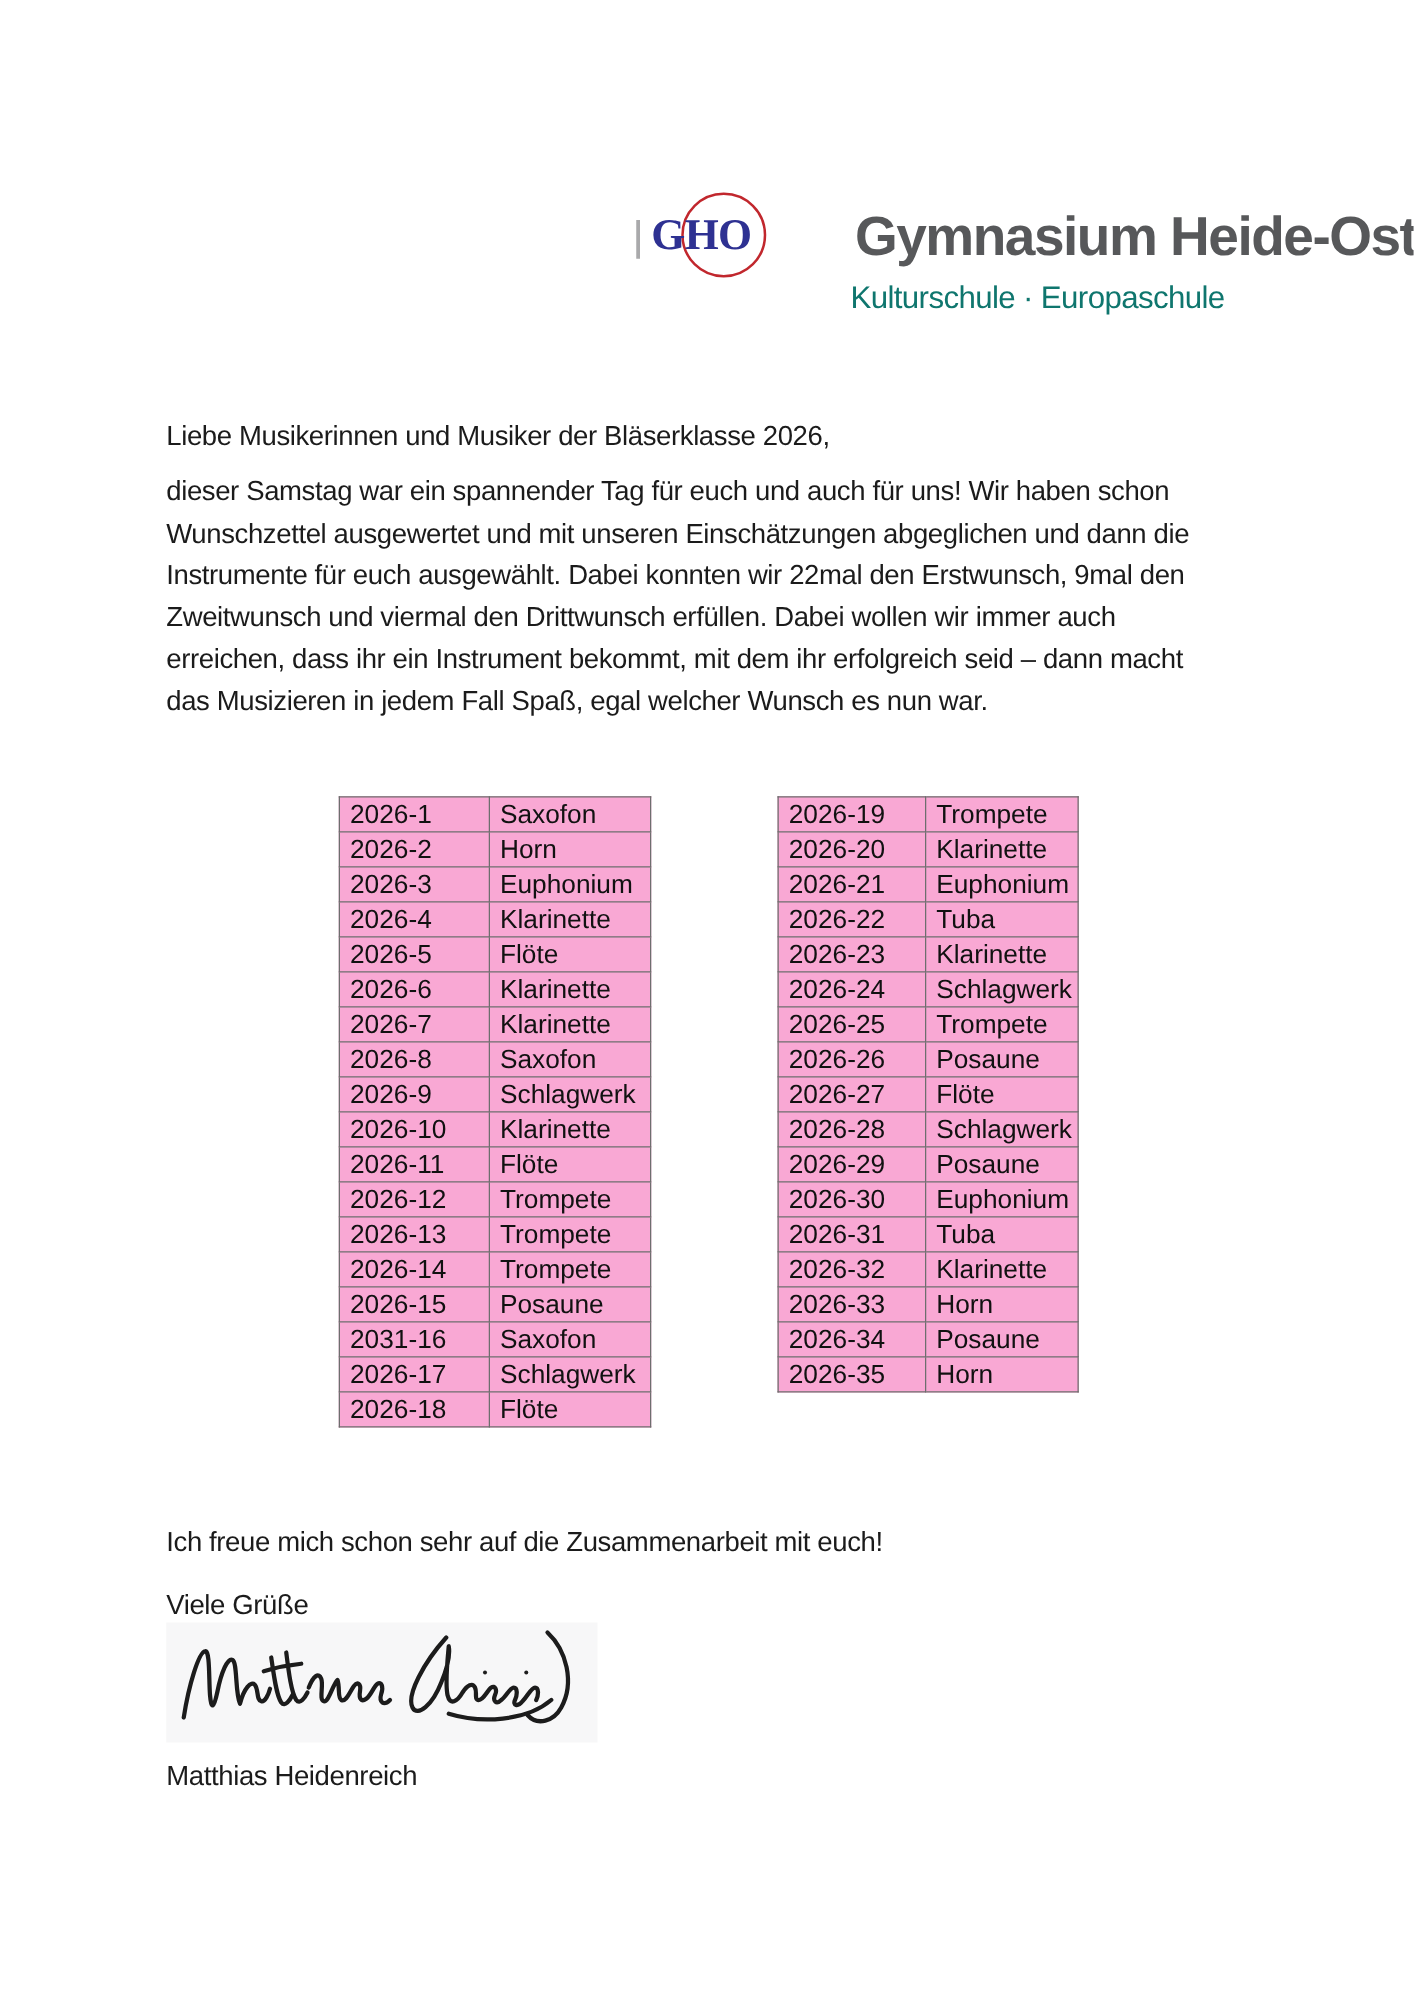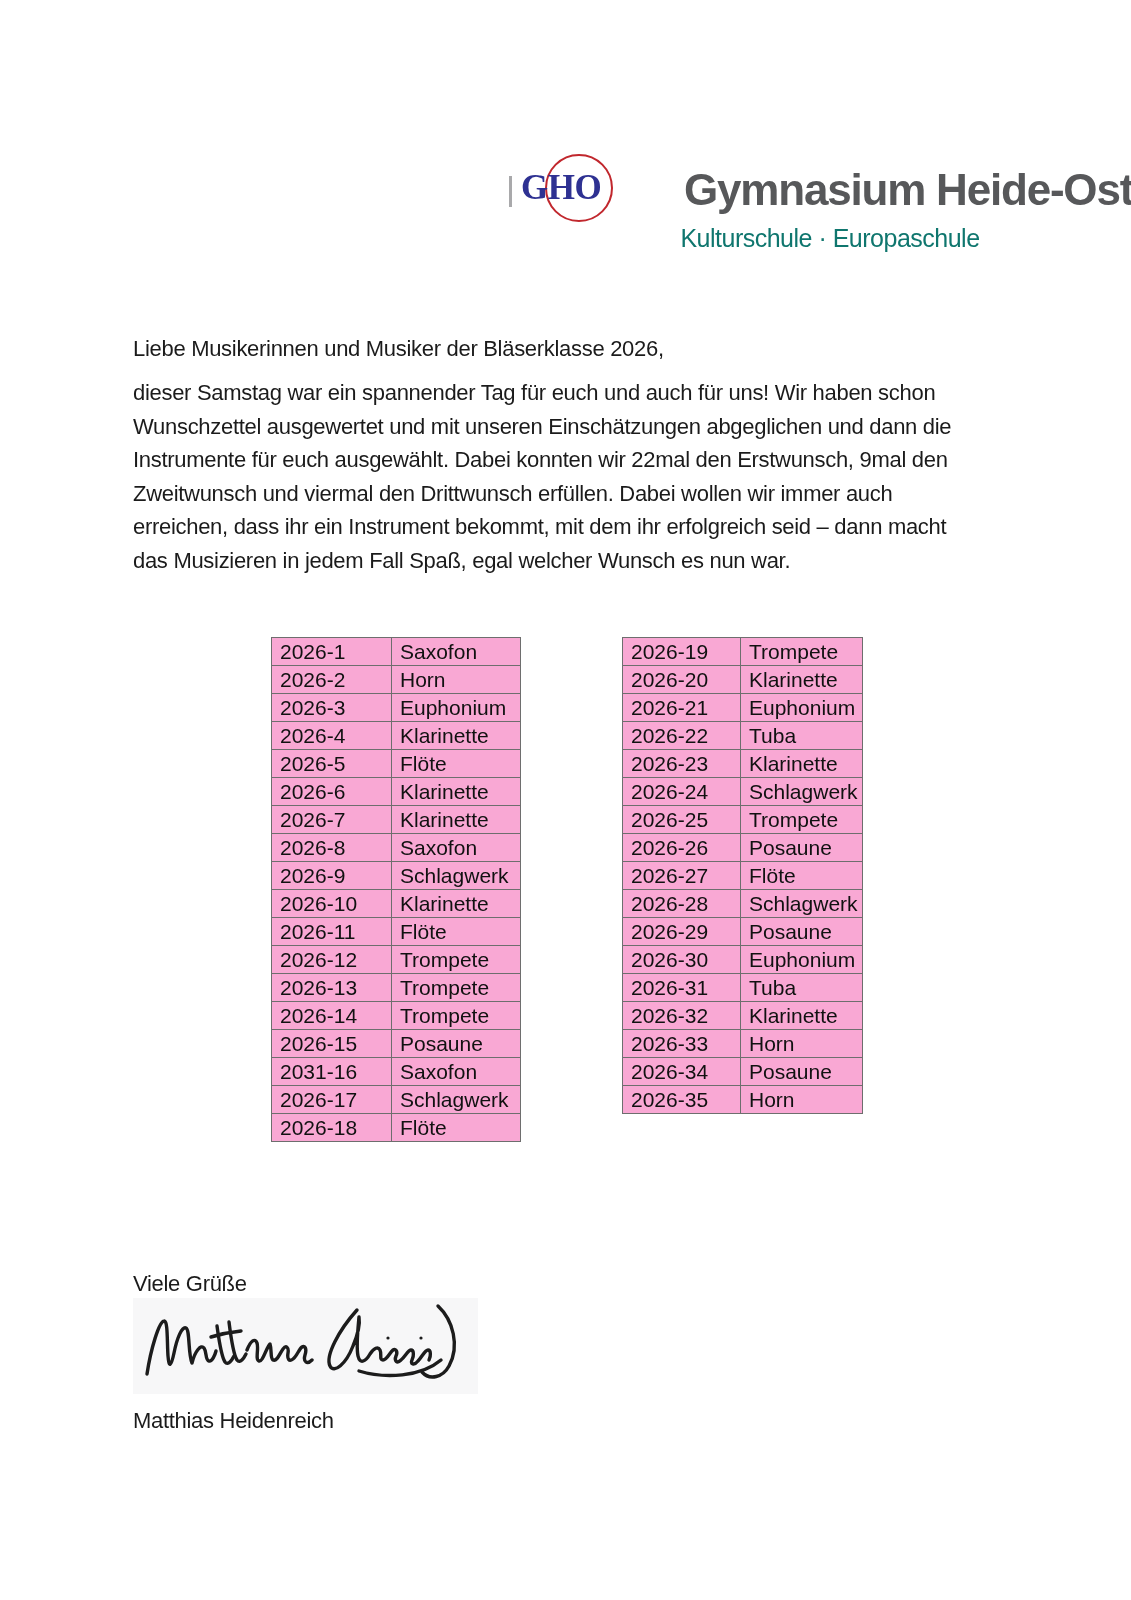--- a/index.html
+++ b/index.html
@@ -265,20 +265,21 @@
           <td class="col-id">2026-34</td>
           <td class="col-in">Posaune</td>
         </tr>
         <tr>
           <td class="col-id">2026-35</td>
           <td class="col-in">Horn</td>
         </tr>
       </tbody>
   </table>
 
+  <div class="closing textline">Ich freue mich schon sehr auf die Zusammenarbeit mit euch!</div>
   <div class="regards textline">Viele Grüße</div>
 
   <div class="signature-box">
     <svg viewBox="0 0 345 96" xmlns="http://www.w3.org/2000/svg" aria-hidden="true">
       <g fill="none" stroke="#1c1c1c" stroke-width="3.4" stroke-linecap="round" stroke-linejoin="round">
 
         <path d="M14 76 C18 50 26 24 31 23 C35 22 34 44 35 58 C36 70 38 69 41 55 C44 40 49 28 53 30 C57 32 55 56 59 65 C62 53 68 46 71 50 C74 54 72 62 76 63 C79 64 82 57 83 53"></path>
         <path d="M84 28 C86 42 88 58 92 64 C95 68 99 62 101 58"></path>
         <path d="M96 24 C98 40 100 56 104 62 C107 66 111 60 113 56"></path>
         <path d="M78 39 C88 36 98 34 108 33"></path>

